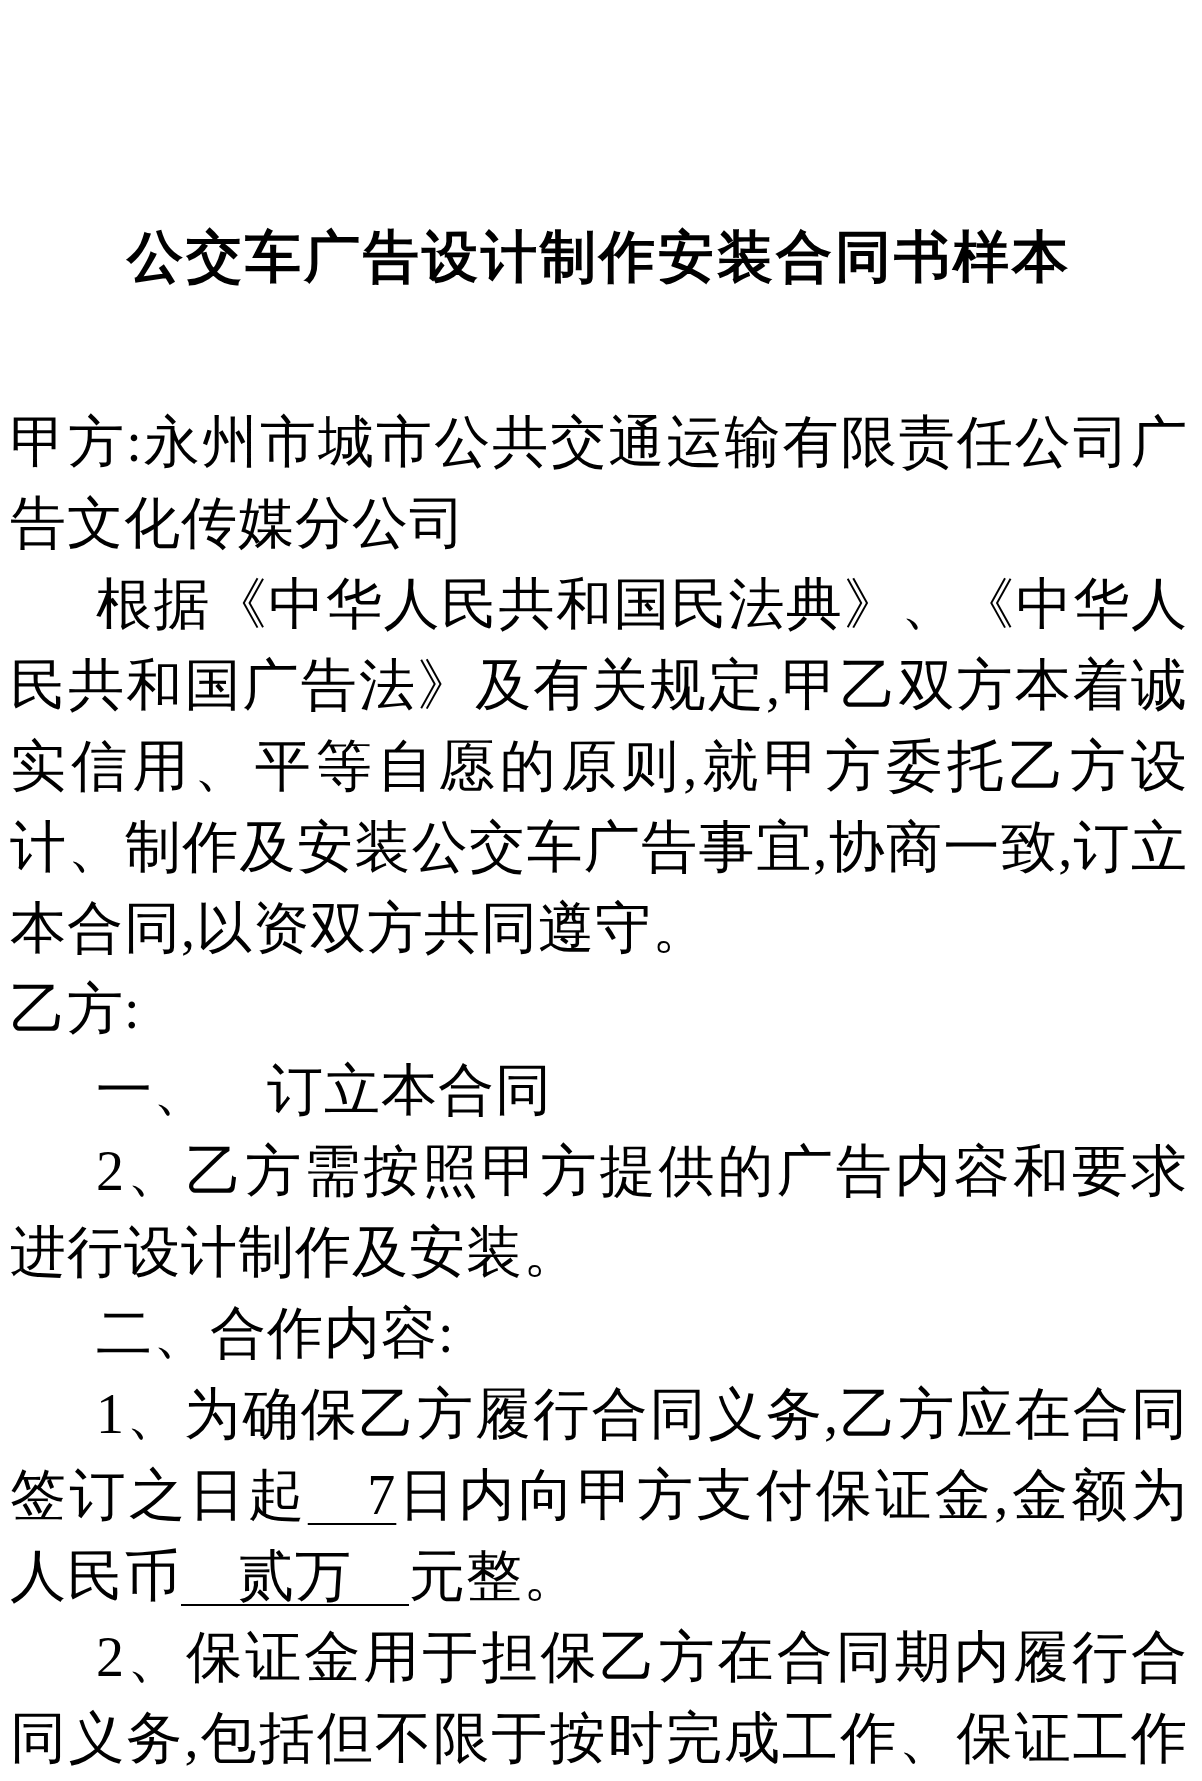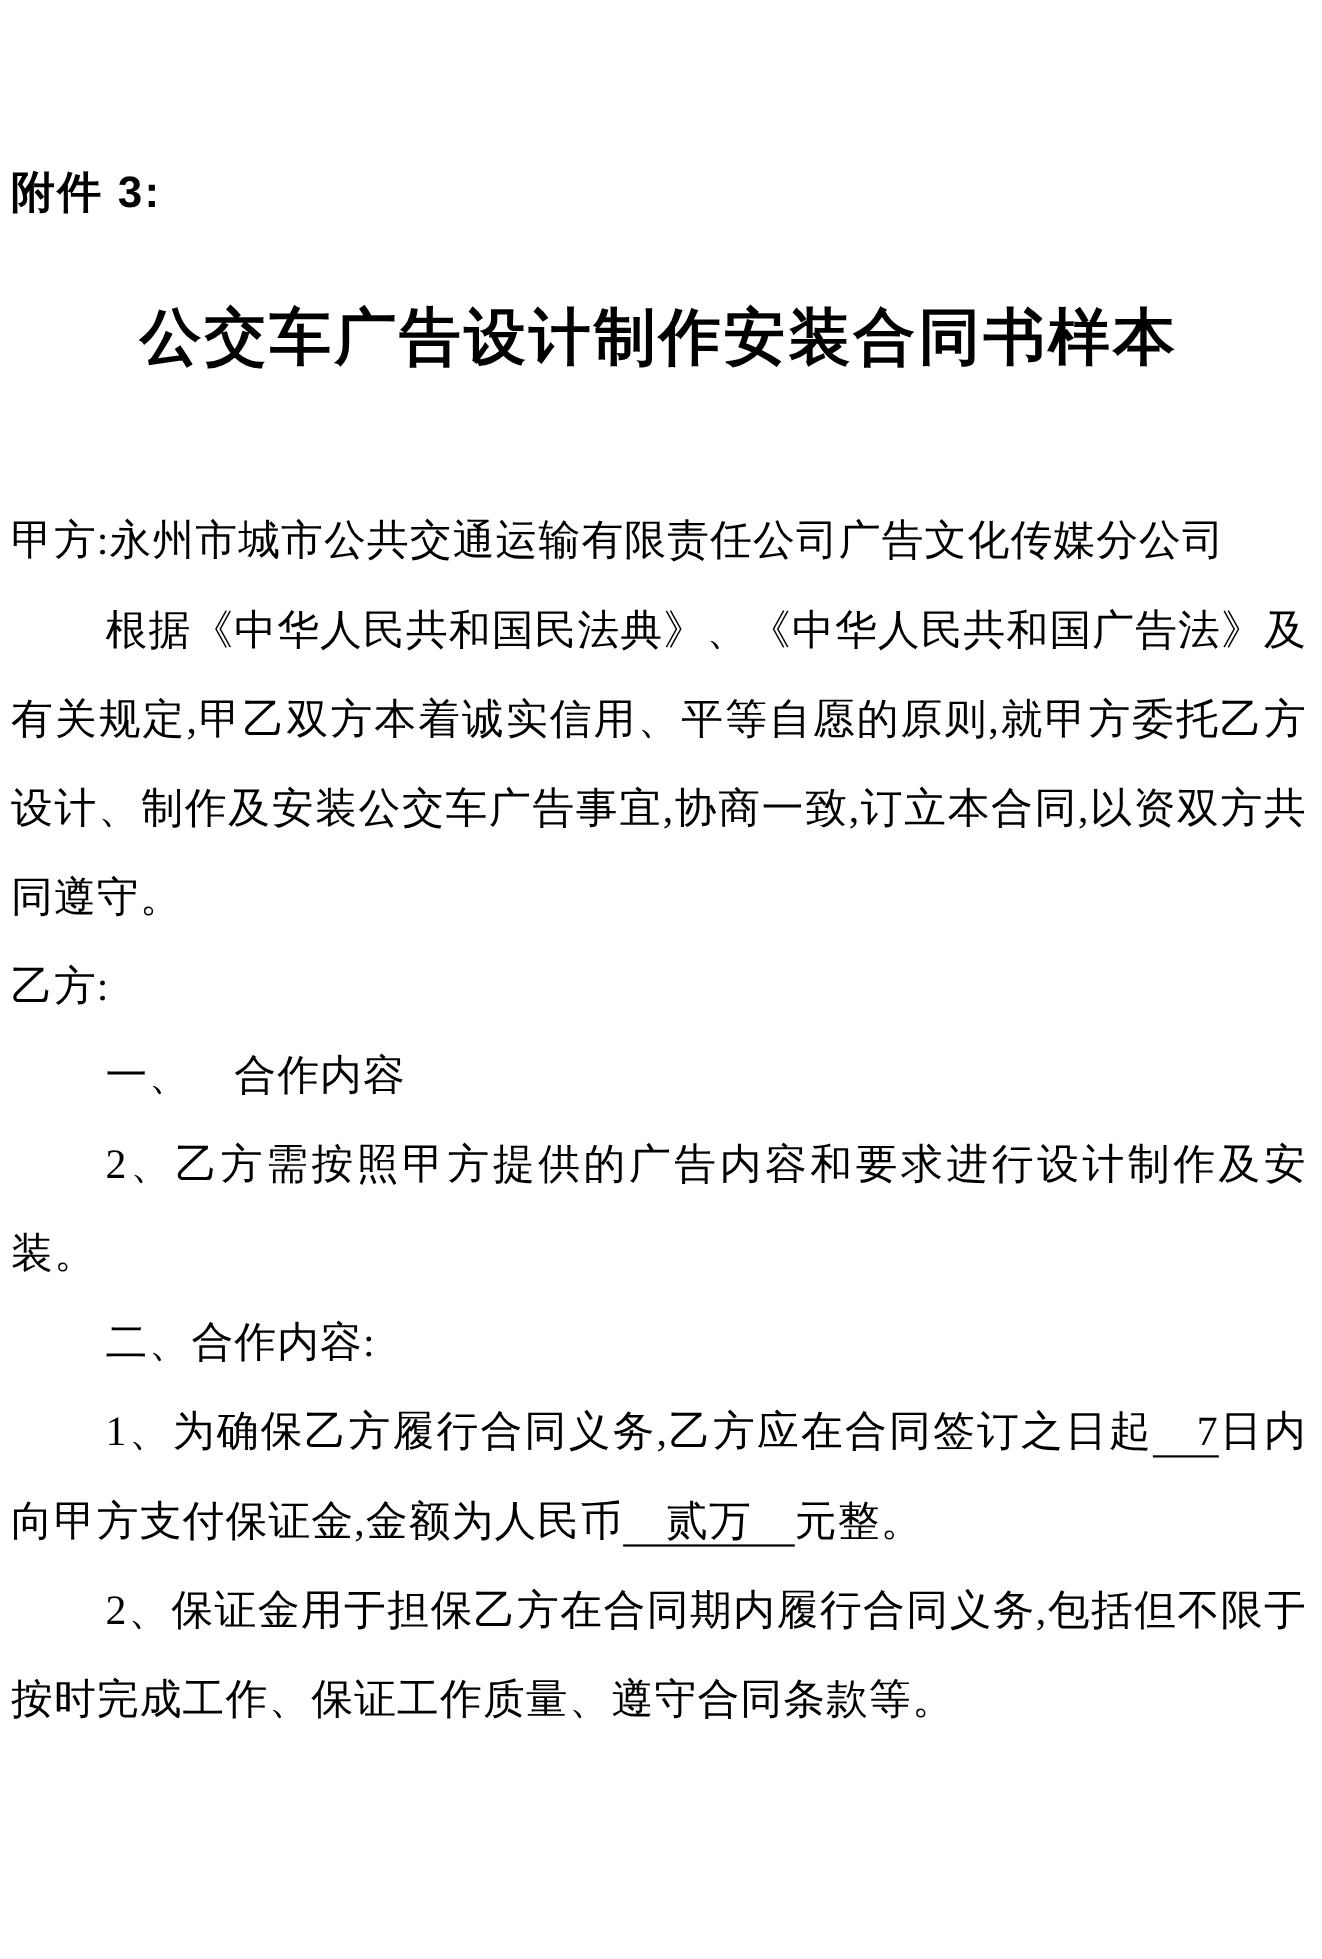--- a/index.html
+++ b/index.html
@@ -27,43 +27,42 @@
     font-weight: 700;
     font-size: 56px;
     line-height: 70px;
     letter-spacing: 3px;
     font-family: "Liberation Serif", "DejaVu Serif", serif;
   }
   .doc-body {
     margin-top: 110px;
   }
   .para {
-    font-size: 38px;
+    font-size: 56px;
     line-height: 81px;
     letter-spacing: 1px;
     text-align: justify;
     text-justify: inter-ideograph;
     word-break: normal;
   }
   .para.indent { text-indent: 86px; }
   .u {
     text-decoration: underline;
     text-underline-offset: 9px;
     text-decoration-thickness: 2px;
   }
 </style>
 </head>
 <body>
 
 <div class="page" style="color: rgb(0, 0, 0); background: rgb(255, 255, 255);">
-  <div class="attachment">附件 3:</div>
   <h1 class="title">公交车广告设计制作安装合同书样本</h1>
   <div class="doc-body">
       <p class="para"><span>甲方:永州市城市公共交通运输有限责任公司广告文化传媒分公司</span></p>
       <p class="para indent"><span>根据《中华人民共和国民法典》、《中华人民共和国广告法》及有关规定,甲乙双方本着诚实信用、平等自愿的原则,就甲方委托乙方设计、制作及安装公交车广告事宜,协商一致,订立本合同,以资双方共同遵守。</span></p>
       <p class="para"><span>乙方:</span></p>
-      <p class="para indent"><span>一、　合作内容</span></p>
+      <p class="para indent"><span>一、　订立本合同</span></p>
       <p class="para indent"><span>2、乙方需按照甲方提供的广告内容和要求进行设计制作及安装。</span></p>
       <p class="para indent"><span>二、合作内容:</span></p>
       <p class="para indent"><span>1、为确保乙方履行合同义务,乙方应在合同签订之日起</span><span class="u">　7</span><span>日内向甲方支付保证金,金额为人民币</span><span class="u">　贰万　</span><span>元整。</span></p>
       <p class="para indent"><span>2、保证金用于担保乙方在合同期内履行合同义务,包括但不限于按时完成工作、保证工作质量、遵守合同条款等。</span></p>
     </div>
 </div>
 
 </body></html>

